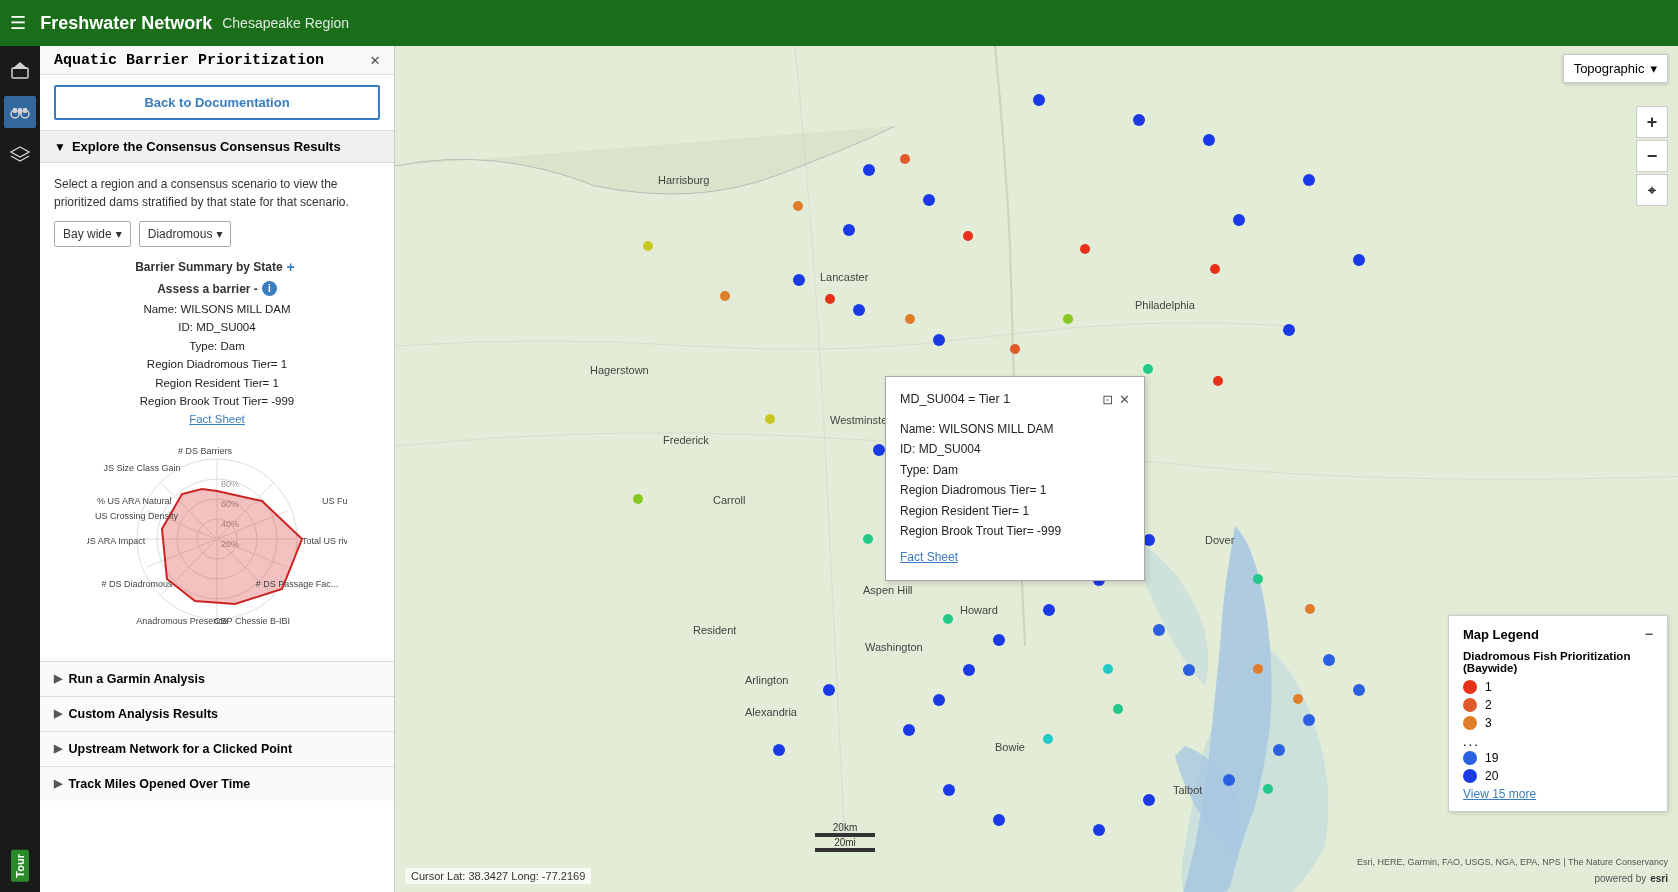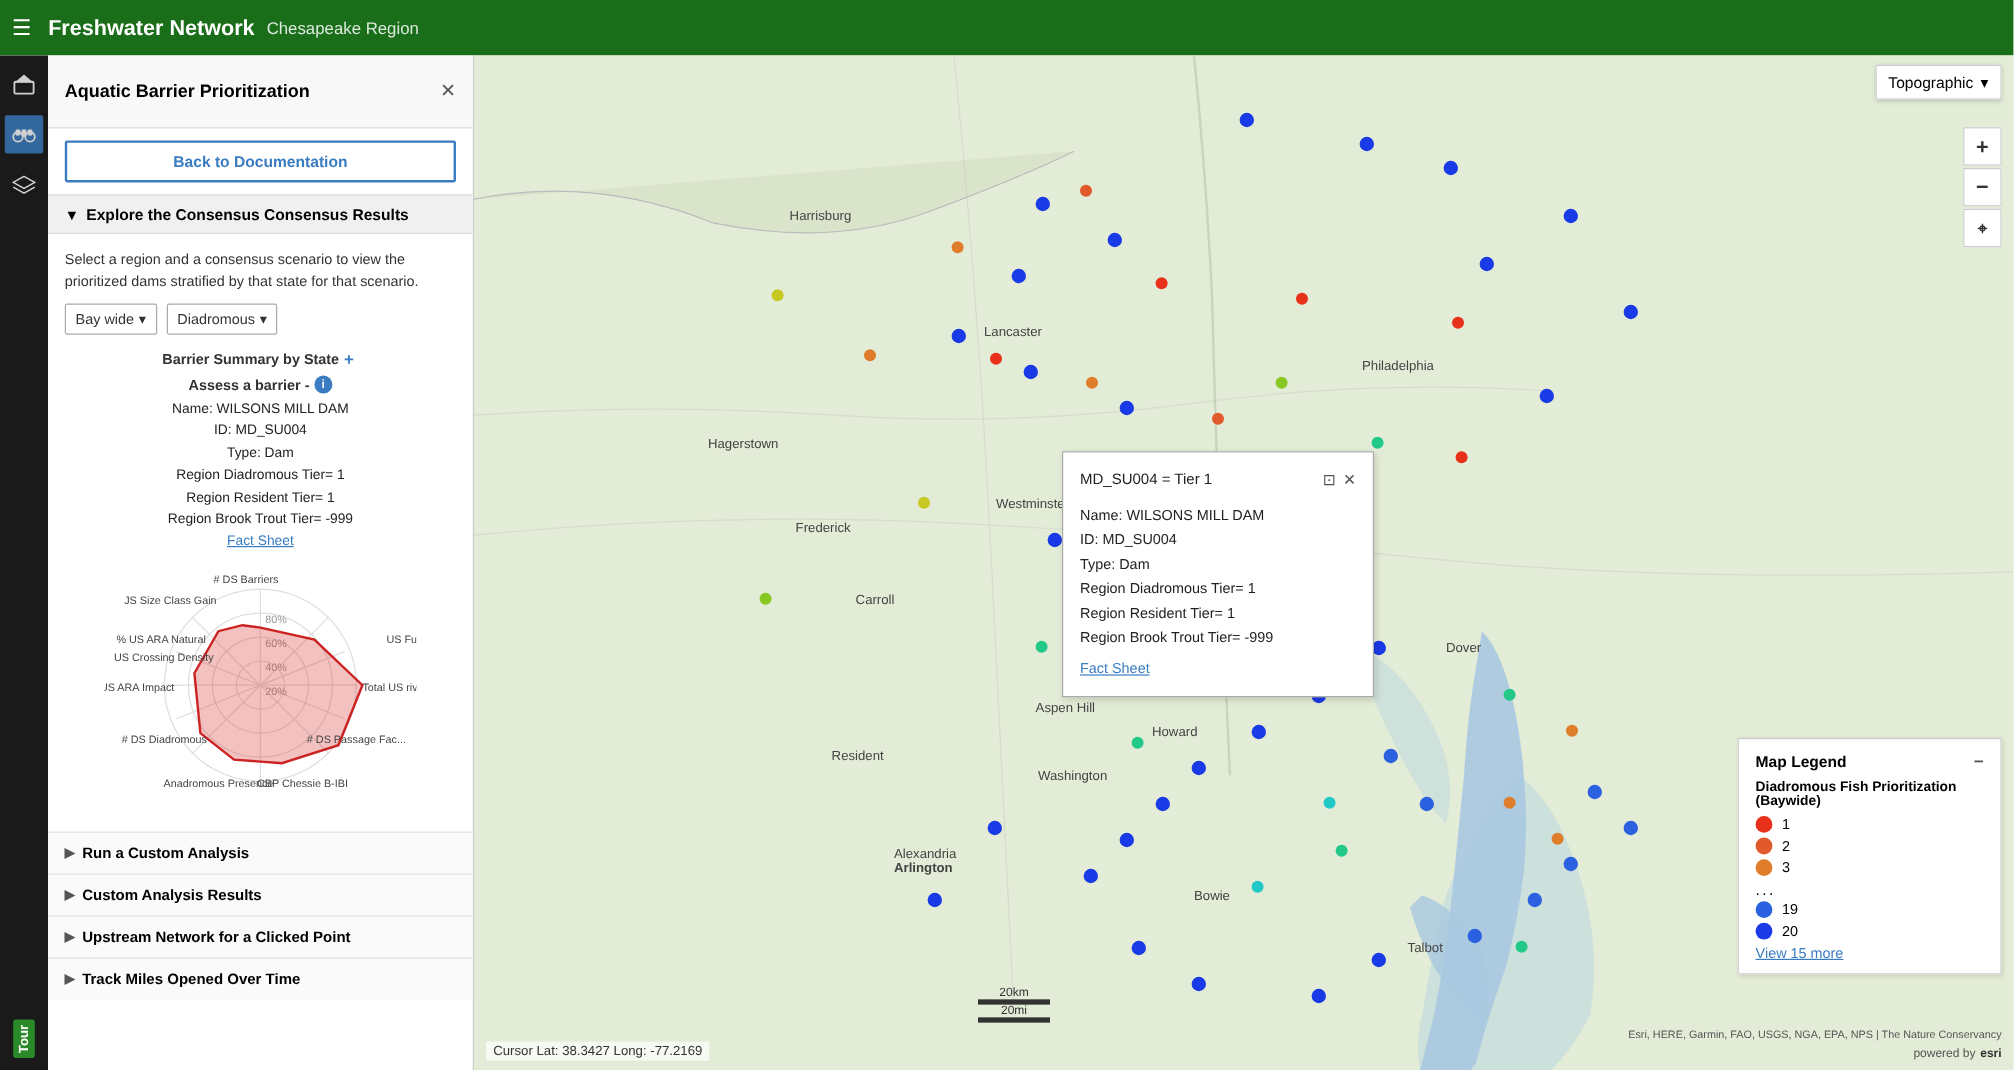--- a/index.html
+++ b/index.html
@@ -92,23 +92,24 @@
       flex-direction: column;
       overflow-y: auto;
       border-right: 1px solid #ccc;
       flex-shrink: 0;
       z-index: 40;
     }
     .panel-header {
       display: flex;
       align-items: center;
       justify-content: space-between;
-      padding: 20px 14px;
+      padding: 4px 14px;
       border-bottom: 1px solid #ddd;
       background: #f8f8f8;
+      font-family: Liberation Mono, monospace;
     }
     .panel-title { font-size: 15px; font-weight: bold; }
     .panel-close { cursor: pointer; font-size: 16px; color: #555; }
 
     .back-btn {
       margin: 10px 14px;
       padding: 8px 14px;
       background: white;
       border: 2px solid #3a7cc1;
       color: #3a7cc1;
@@ -540,21 +541,21 @@
           <text x="10" y="65" font-size="9" fill="#444" text-anchor="start">% US ARA Natural</text>
           <text x="55" y="32" font-size="9" fill="#444" text-anchor="middle">JS Size Class Gain</text>
           <text x="8" y="80" font-size="9" fill="#444" text-anchor="start">US Crossing Density</text>
         </svg>
       </div>
     </div>
 
     <div class="collapsible-section">
       <div class="collapsible-header">
         <span class="collapsible-arrow">▶</span>
-        <span>Run a Custom Analysis</span>
+        <span>Run a Garmin Analysis</span>
       </div>
     </div>
 
     <div class="collapsible-section">
       <div class="collapsible-header">
         <span class="collapsible-arrow">▶</span>
         <span>Custom Analysis Results</span>
       </div>
     </div>
 
@@ -592,21 +593,21 @@
 
         <path d="M840,480 Q860,500 870,560 Q880,620 875,680 Q870,720 860,760 Q845,800 835,840 Q820,860 800,870 L780,880 Q790,840 800,800 Q810,750 815,700 Q820,650 825,600 Q828,550 835,510 Z" fill="#a8c8e0" opacity="0.9"></path>
         <path d="M790,700 Q820,710 840,750 Q850,780 840,810 Q820,790 800,760 Q785,730 780,710 Z" fill="#a8c8e0" opacity="0.8"></path>
       </svg>
 
       <div class="map-city-label" style="top:128px;left:263px;">Harrisburg</div>
       <div class="map-city-label" style="top:225px;left:425px;">Lancaster</div>
       <div class="map-city-label" style="top:253px;left:740px;">Philadelphia</div>
       <div class="map-city-label" style="top:450px;left:520px;">Baltimore</div>
       <div class="map-city-label" style="top:595px;left:470px;">Washington</div>
-      <div class="map-city-label" style="top:672px;left:350px;font-weight:bold;">Arlington</div>
+      <div class="map-city-label" style="top:628px;left:350px;">Arlington</div>
       <div class="map-city-label" style="top:660px;left:350px;">Alexandria</div>
       <div class="map-city-label" style="top:480px;left:590px;">Annapolis</div>
       <div class="map-city-label" style="top:488px;left:810px;">Dover</div>
       <div class="map-city-label" style="top:318px;left:195px;">Hagerstown</div>
       <div class="map-city-label" style="top:388px;left:268px;">Frederick</div>
       <div class="map-city-label" style="top:368px;left:435px;">Westminster</div>
       <div class="map-city-label" style="top:538px;left:468px;">Aspen Hill</div>
       <div class="map-city-label" style="top:578px;left:298px;">Resident</div>
       <div class="map-city-label" style="top:695px;left:600px;">Bowie</div>
       <div class="map-city-label" style="top:448px;left:318px;">Carroll</div>

